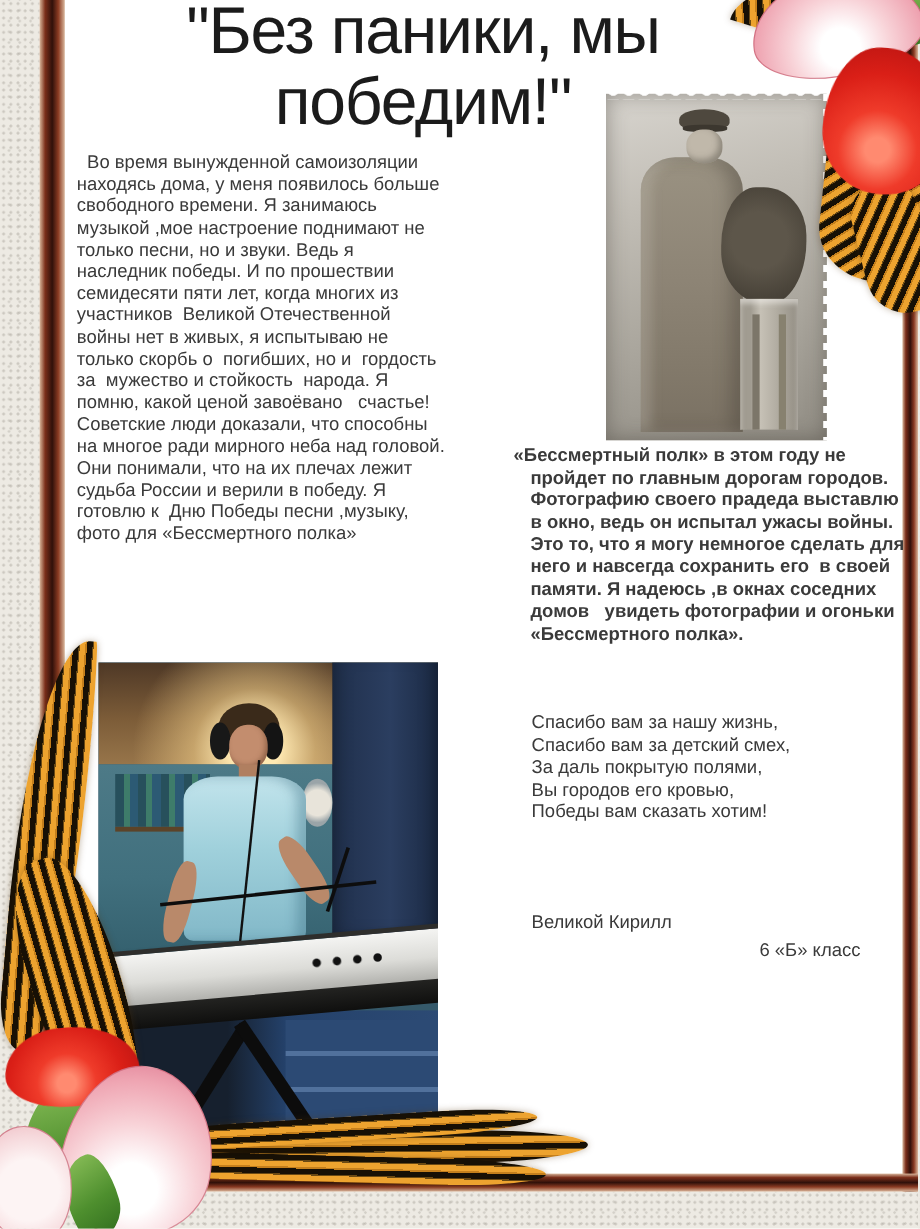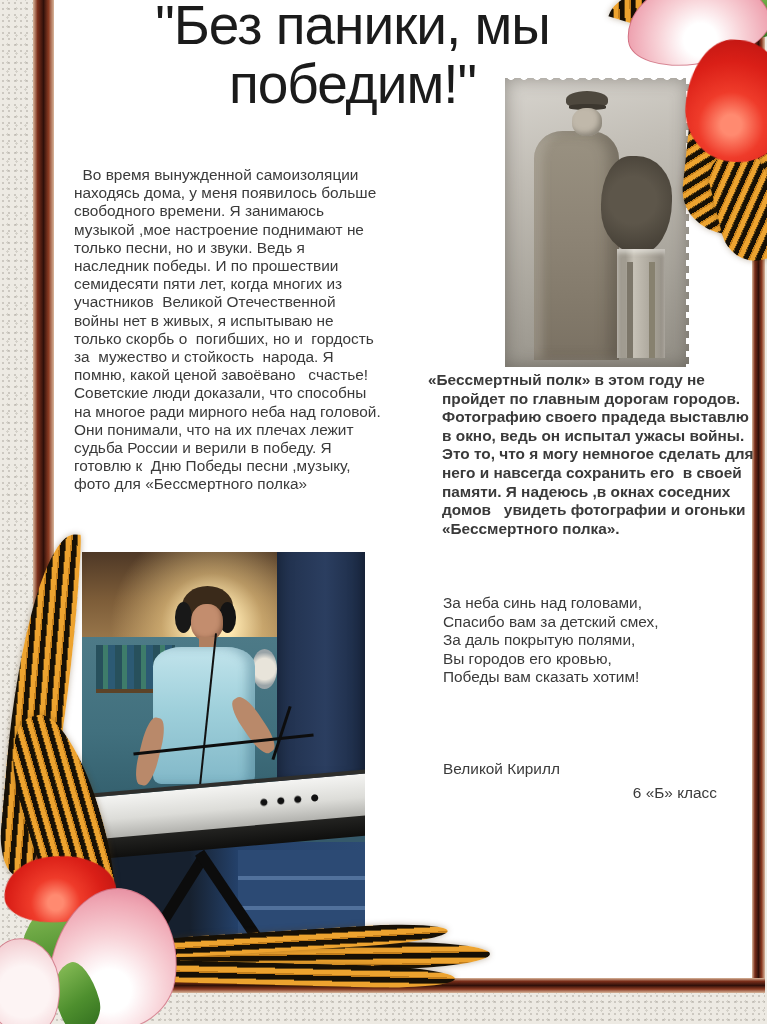--- a/index.html
+++ b/index.html
@@ -21,21 +21,21 @@
   .frame-line.left{left:33px;top:0;width:21px;height:993px;}
   .frame-line.right{left:752px;top:0;width:13px;height:993px;}
   .frame-line.bottom{left:0;top:978px;width:765px;height:15px;
          background:linear-gradient(180deg,#d9b79c 0%,#7a2e1a 22%,#30100a 50%,#8a3a22 74%,#d9b79c 100%);}
 
   
   .title{position:absolute;left:70px;top:-4px;width:565px;text-align:center;z-index:1;
          color:#1b1b1b;font-size:55px;line-height:59px;font-weight:400;letter-spacing:-1px;}
   .body-text{position:absolute;z-index:1;color:#3a3a3a;font-size:15.4px;line-height:18.2px;
          white-space:pre-wrap;}
-  .para-left{left:74px;top:127px;width:308px;margin-top:39px;}
+  .para-left{left:64px;top:127px;width:308px;}
   .para-right{left:428px;top:371px;width:320px;padding-left:14px;text-indent:-14px;line-height:18.6px;font-weight:bold;}
   .poem{position:absolute;left:443px;top:594px;width:300px;z-index:1;color:#3a3a3a;
         font-size:15.4px;line-height:18.6px;}
   .author{position:absolute;left:443px;top:760px;z-index:1;color:#3a3a3a;font-size:15.4px;}
   .class-label{position:absolute;left:443px;top:784px;width:274px;text-align:right;z-index:1;
         color:#3a3a3a;font-size:15.4px;}
 
   
   .photo-soldier{position:absolute;left:505px;top:78px;width:184px;height:289px;z-index:2;
         background:linear-gradient(165deg,#d8d5cf 0%,#c2beb6 30%,#aaa69d 65%,#918d84 100%);
@@ -165,21 +165,21 @@
 
   <div class="title">
     <div>"Без паники, мы</div>
     <div>победим!"</div>
   </div>
 
   <div class="body-text para-left">  Во время вынужденной самоизоляции находясь дома, у меня появилось больше свободного времени. Я занимаюсь музыкой ,мое настроение поднимают не только песни, но и звуки. Ведь я наследник победы. И по прошествии семидесяти пяти лет, когда многих из участников  Великой Отечественной войны нет в живых, я испытываю не только скорбь о  погибших, но и  гордость за  мужество и стойкость  народа. Я помню, какой ценой завоёвано   счастье! Советские люди доказали, что способны на многое ради мирного неба над головой. Они понимали, что на их плечах лежит судьба России и верили в победу. Я готовлю к  Дню Победы песни ,музыку, фото для «Бессмертного полка»</div>
   <div class="body-text para-right">«Бессмертный полк» в этом году не пройдет по главным дорогам городов. Фотографию своего прадеда выставлю в окно, ведь он испытал ужасы войны. Это то, что я могу немногое сделать для него и навсегда сохранить его  в своей памяти. Я надеюсь ,в окнах соседних домов   увидеть фотографии и огоньки «Бессмертного полка».</div>
 
   <div class="poem">
-    <div>За неба синь над головами,</div>
+    <div>Спасибо вам за нашу жизнь,</div>
     <div>Спасибо вам за детский смех,</div>
     <div>За даль покрытую полями,</div>
     <div>Вы городов его кровью,</div>
     <div>Победы вам сказать хотим!</div>
   </div>
 
   <div class="author">Великой Кирилл</div>
   <div class="class-label">6 «Б» класс</div>
 
   <div class="photo-soldier">

